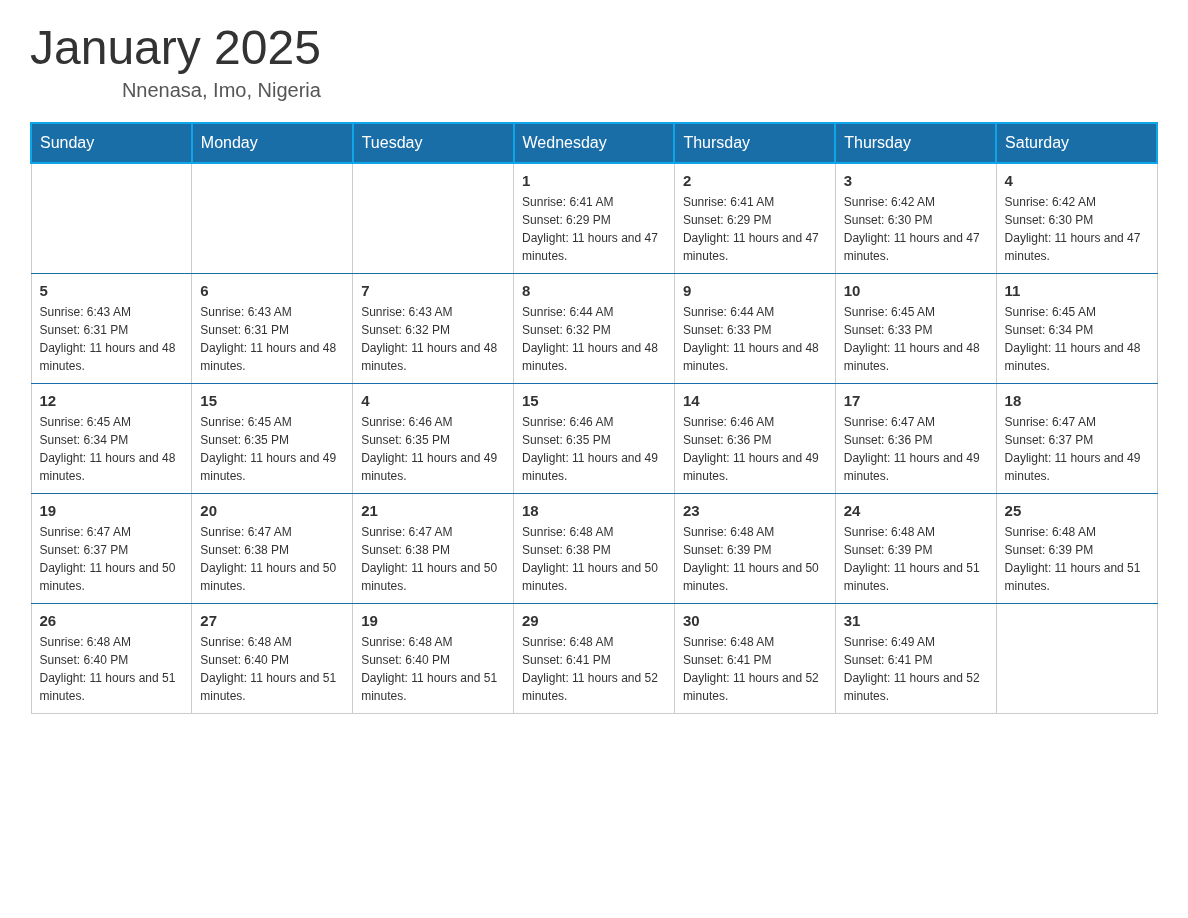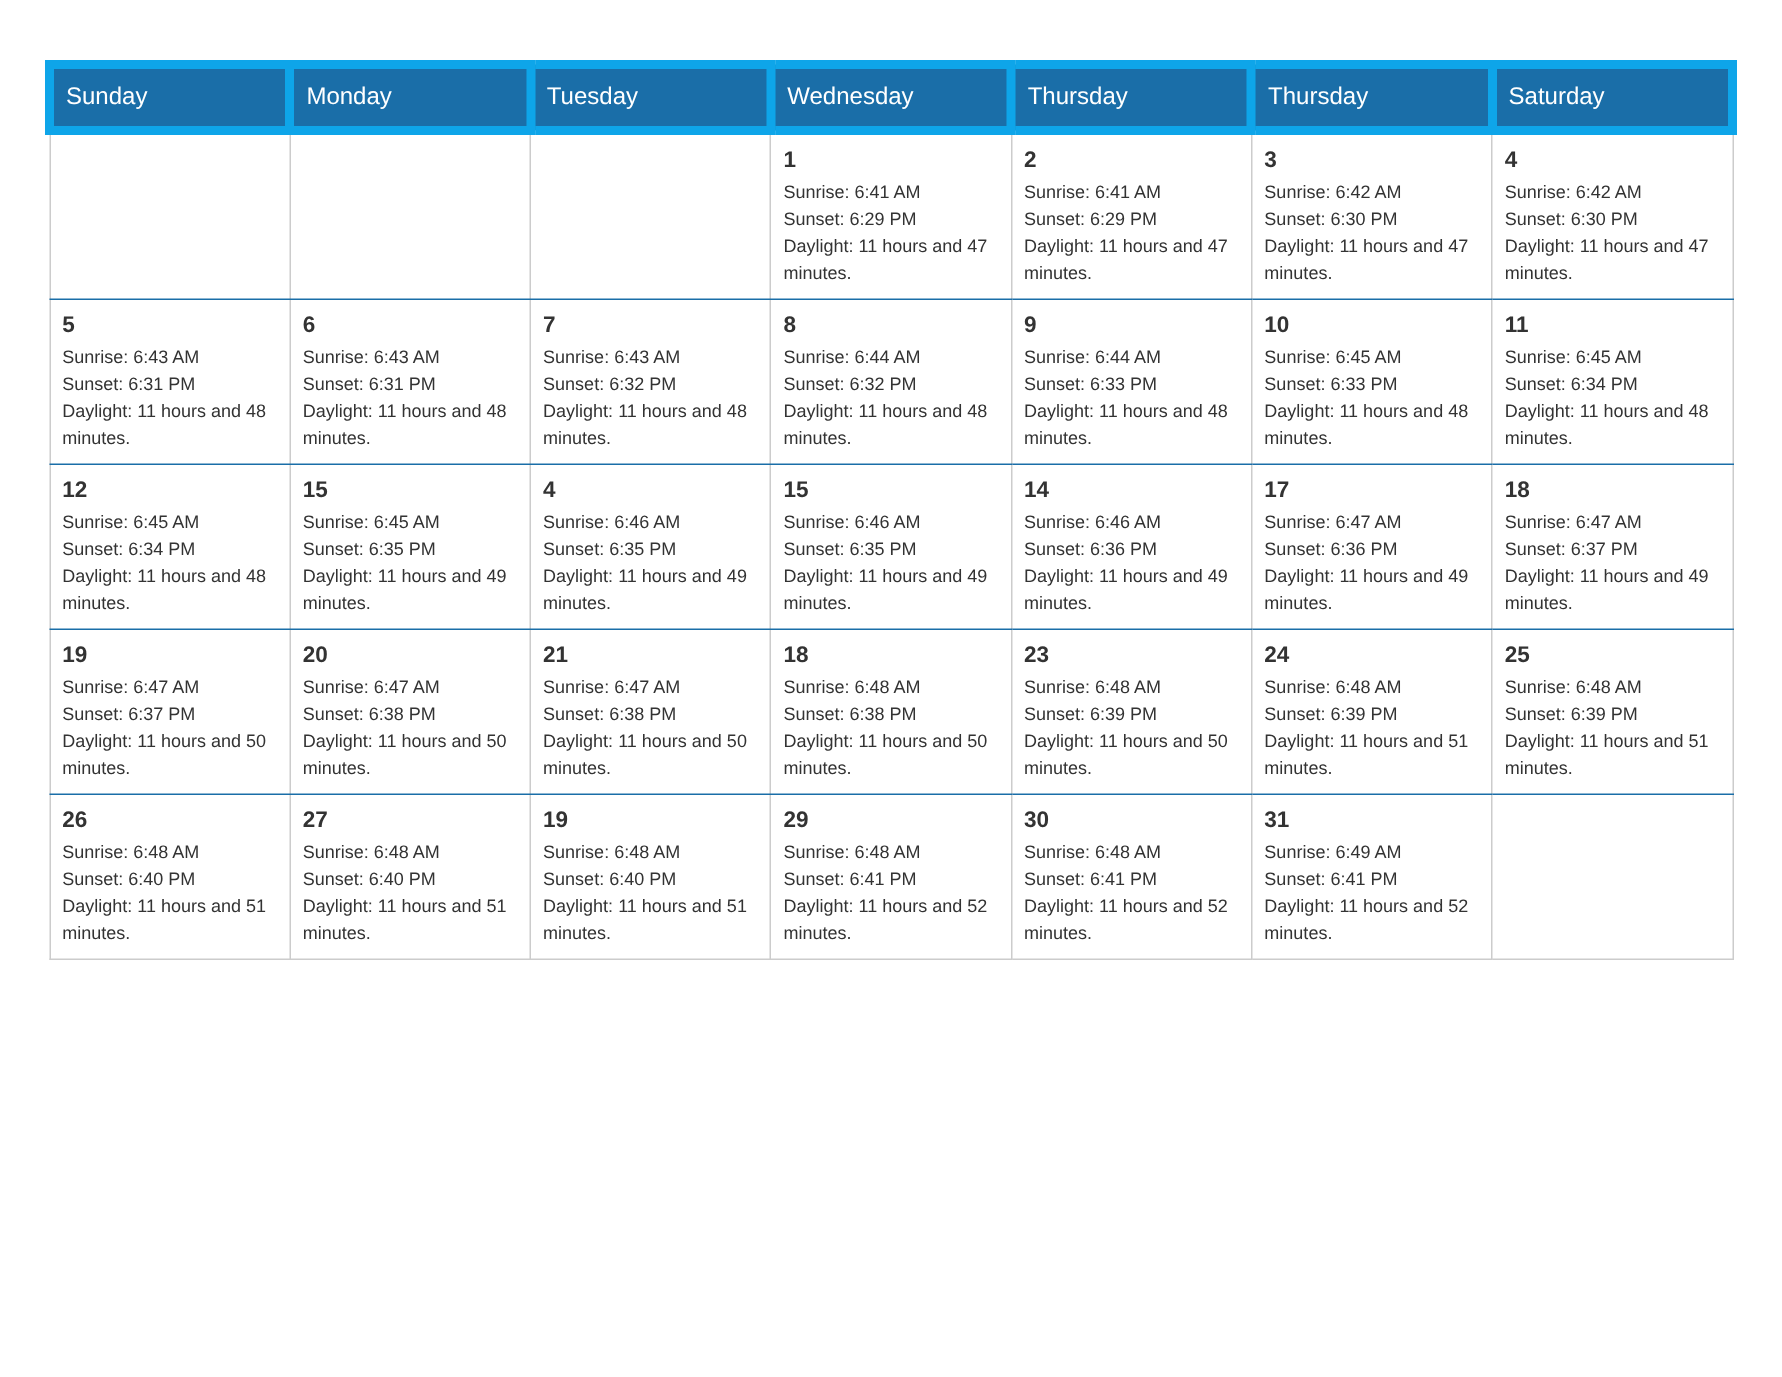--- a/index.html
+++ b/index.html
@@ -65,21 +65,21 @@
       border-collapse: collapse;
       border: 1px solid #1a6ea8;
     }
     .calendar thead tr th {
       background-color: #1a6ea8;
       color: #fff;
       font-size: 16px;
       font-weight: normal;
       padding: 10px 8px;
       text-align: left;
-      border: 6px solid #0ea5e9;
+      border: 2px solid #0ea5e9;
     }
     .calendar tbody tr td {
       vertical-align: top;
       padding: 8px 8px;
       border: 1px solid #ccc;
       width: 14.28%;
       min-height: 90px;
       font-size: 13px;
       color: #333;
     }
@@ -99,20 +99,24 @@
       background: #fff;
     }
     tbody tr:not(:last-child) td {
       border-bottom: 1px solid #1a6ea8;
     }
   </style>
 </head>
 <body>
 
 <div class="header">
+  <div class="title-section">
+    <div class="month-title">January 2025</div>
+    <div class="location">Nnenasa, Imo, Nigeria</div>
+  </div>
 </div>
 
 <table class="calendar">
   <thead>
     <tr>
     <th>Sunday</th>
         <th>Monday</th>
         <th>Tuesday</th>
         <th>Wednesday</th>
         <th>Thursday</th>

